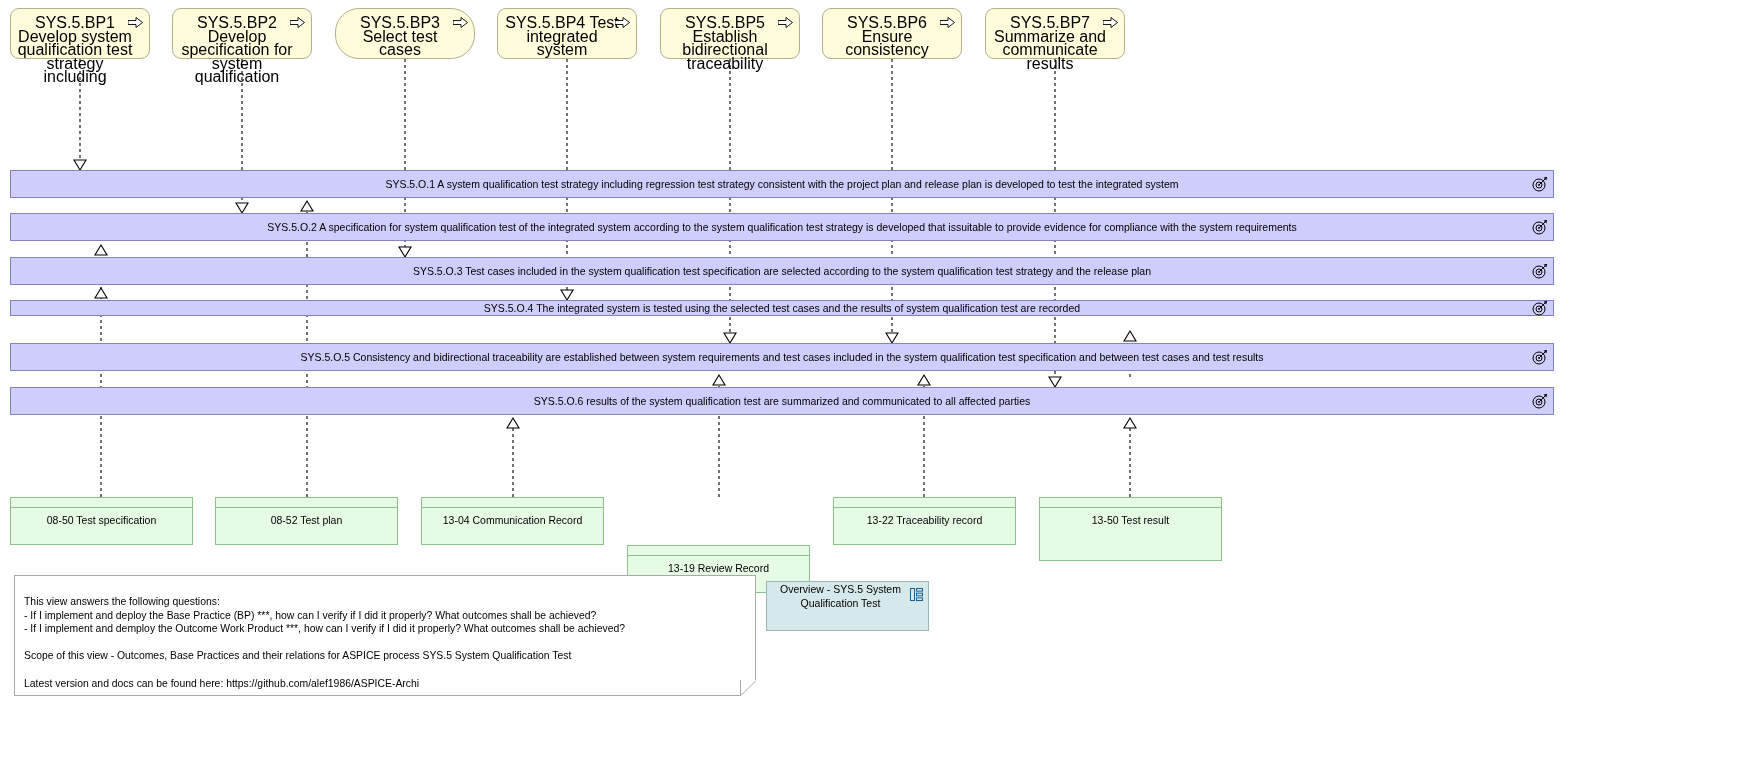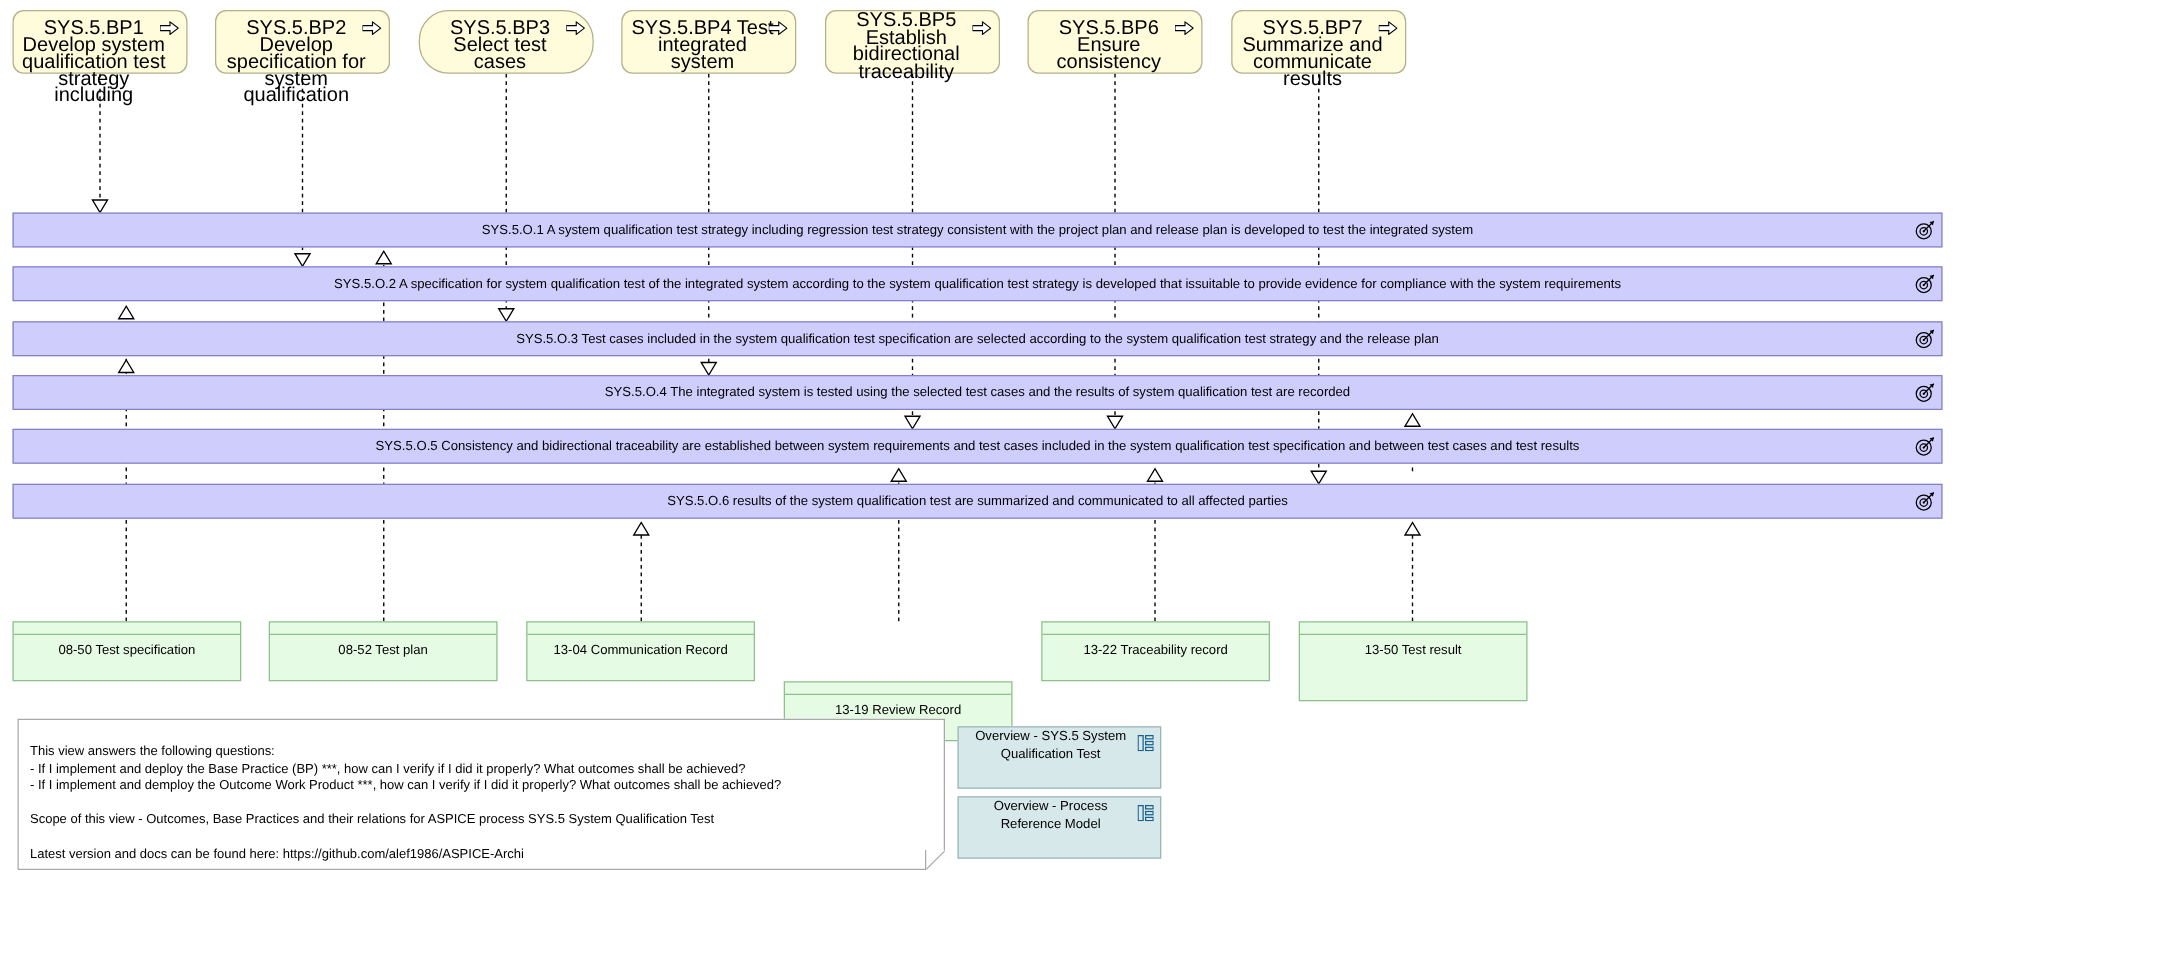--- a/index.html
+++ b/index.html
@@ -212,21 +212,21 @@
     <svg class="bp-icon" viewBox="0 0 15 11">
         <polygon points="0,3.5 8,3.5 8,0.5 14.5,5.5 8,10.5 8,7.5 0,7.5" fill="#fff" stroke="#000" stroke-width="0.9"></polygon>
       </svg>
   </div>
   <div class="bp" style="left:497px;top:8px;width:140px;height:51px;">
     <span class="bp-label">SYS.5.BP4 Test integrated system</span>
     <svg class="bp-icon" viewBox="0 0 15 11">
         <polygon points="0,3.5 8,3.5 8,0.5 14.5,5.5 8,10.5 8,7.5 0,7.5" fill="#fff" stroke="#000" stroke-width="0.9"></polygon>
       </svg>
   </div>
-  <div class="bp" style="left:660px;top:8px;width:140px;height:51px;align-items:center;">
+  <div class="bp" style="left:660px;top:8px;width:140px;height:51px;">
     <span class="bp-label">SYS.5.BP5 Establish bidirectional traceability</span>
     <svg class="bp-icon" viewBox="0 0 15 11">
         <polygon points="0,3.5 8,3.5 8,0.5 14.5,5.5 8,10.5 8,7.5 0,7.5" fill="#fff" stroke="#000" stroke-width="0.9"></polygon>
       </svg>
   </div>
   <div class="bp" style="left:822px;top:8px;width:140px;height:51px;">
     <span class="bp-label">SYS.5.BP6 Ensure consistency</span>
     <svg class="bp-icon" viewBox="0 0 15 11">
         <polygon points="0,3.5 8,3.5 8,0.5 14.5,5.5 8,10.5 8,7.5 0,7.5" fill="#fff" stroke="#000" stroke-width="0.9"></polygon>
       </svg>
@@ -261,21 +261,21 @@
   <div class="outcome" style="left:10px;top:257px;width:1544px;height:28px;">
     <span class="oc-label">SYS.5.O.3 Test cases included in the system qualification test specification are selected according to the system qualification test strategy and the release plan</span>
     <svg class="oc-icon" viewBox="0 0 16 16">
         <circle cx="7" cy="9" r="6" fill="none" stroke="#000" stroke-width="1"></circle>
         <circle cx="7" cy="9" r="3" fill="none" stroke="#000" stroke-width="1"></circle>
         <circle cx="7" cy="9" r="0.9" fill="#000"></circle>
         <line x1="7" y1="9" x2="15" y2="1" stroke="#000" stroke-width="1"></line>
         <polygon points="15,1 11.6,1.6 14.4,4.4" fill="#000"></polygon>
       </svg>
   </div>
-  <div class="outcome" style="left:10px;top:300px;width:1544px;height:28px;">
+  <div class="outcome" style="left:10px;top:300px;width:1544px;height:16px;">
     <span class="oc-label">SYS.5.O.4 The integrated system is tested using the selected test cases and the results of system qualification test are recorded</span>
     <svg class="oc-icon" viewBox="0 0 16 16">
         <circle cx="7" cy="9" r="6" fill="none" stroke="#000" stroke-width="1"></circle>
         <circle cx="7" cy="9" r="3" fill="none" stroke="#000" stroke-width="1"></circle>
         <circle cx="7" cy="9" r="0.9" fill="#000"></circle>
         <line x1="7" y1="9" x2="15" y2="1" stroke="#000" stroke-width="1"></line>
         <polygon points="15,1 11.6,1.6 14.4,4.4" fill="#000"></polygon>
       </svg>
   </div>
   <div class="outcome" style="left:10px;top:343px;width:1544px;height:28px;">
@@ -340,23 +340,14 @@
 
   <div class="viewref" style="left:766px;top:581px;width:163px;height:50px;">
     <span class="vr-label">Overview - SYS.5 System Qualification Test</span>
     <svg class="vr-icon" viewBox="0 0 13 13">
       <rect x="0.5" y="0.5" width="4" height="12" fill="none" stroke="#1b5f8c" stroke-width="1"></rect>
       <rect x="6.5" y="0.5" width="6" height="2.6" fill="none" stroke="#1b5f8c" stroke-width="1"></rect>
       <rect x="6.5" y="5.2" width="6" height="2.6" fill="none" stroke="#1b5f8c" stroke-width="1"></rect>
       <rect x="6.5" y="9.9" width="6" height="2.6" fill="none" stroke="#1b5f8c" stroke-width="1"></rect>
     </svg>
   </div>
-  <div class="viewref" style="left:766px;top:637px;width:163px;height:50px;">
-    <span class="vr-label">Overview - Process Reference Model</span>
-    <svg class="vr-icon" viewBox="0 0 13 13">
-      <rect x="0.5" y="0.5" width="4" height="12" fill="none" stroke="#1b5f8c" stroke-width="1"></rect>
-      <rect x="6.5" y="0.5" width="6" height="2.6" fill="none" stroke="#1b5f8c" stroke-width="1"></rect>
-      <rect x="6.5" y="5.2" width="6" height="2.6" fill="none" stroke="#1b5f8c" stroke-width="1"></rect>
-      <rect x="6.5" y="9.9" width="6" height="2.6" fill="none" stroke="#1b5f8c" stroke-width="1"></rect>
-    </svg>
-  </div>
 
 </div>
 
 </body></html>

